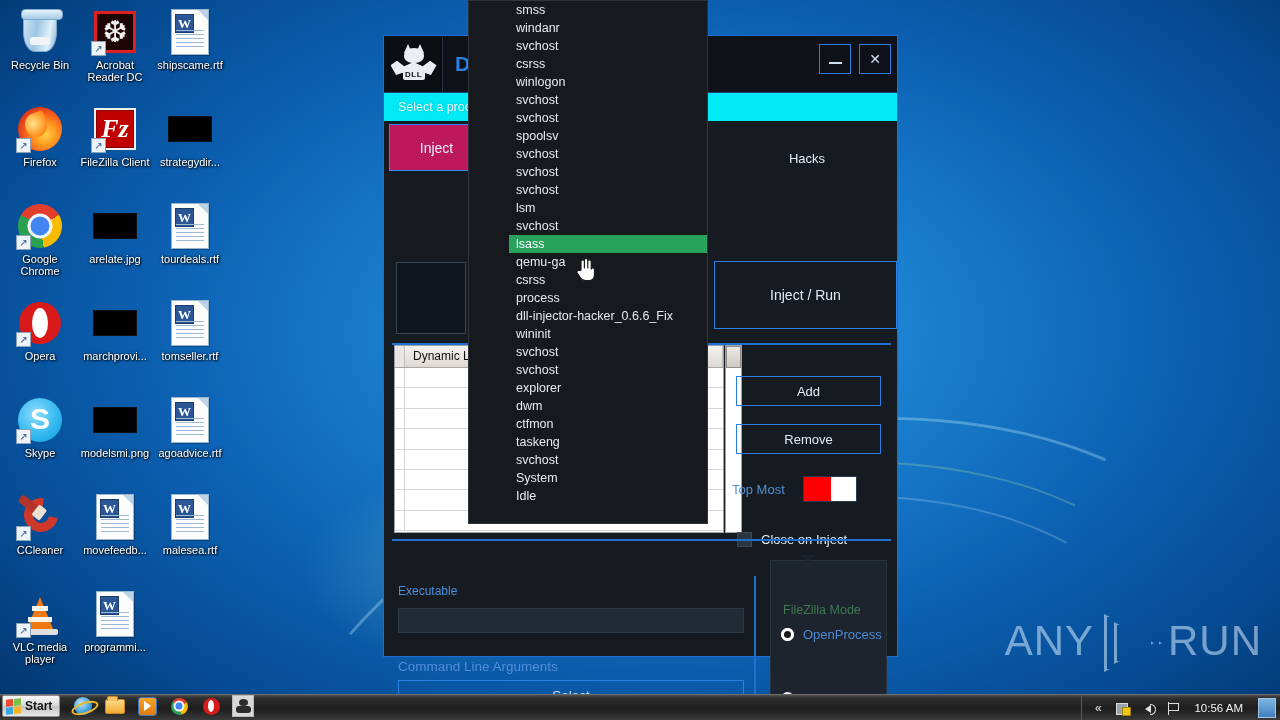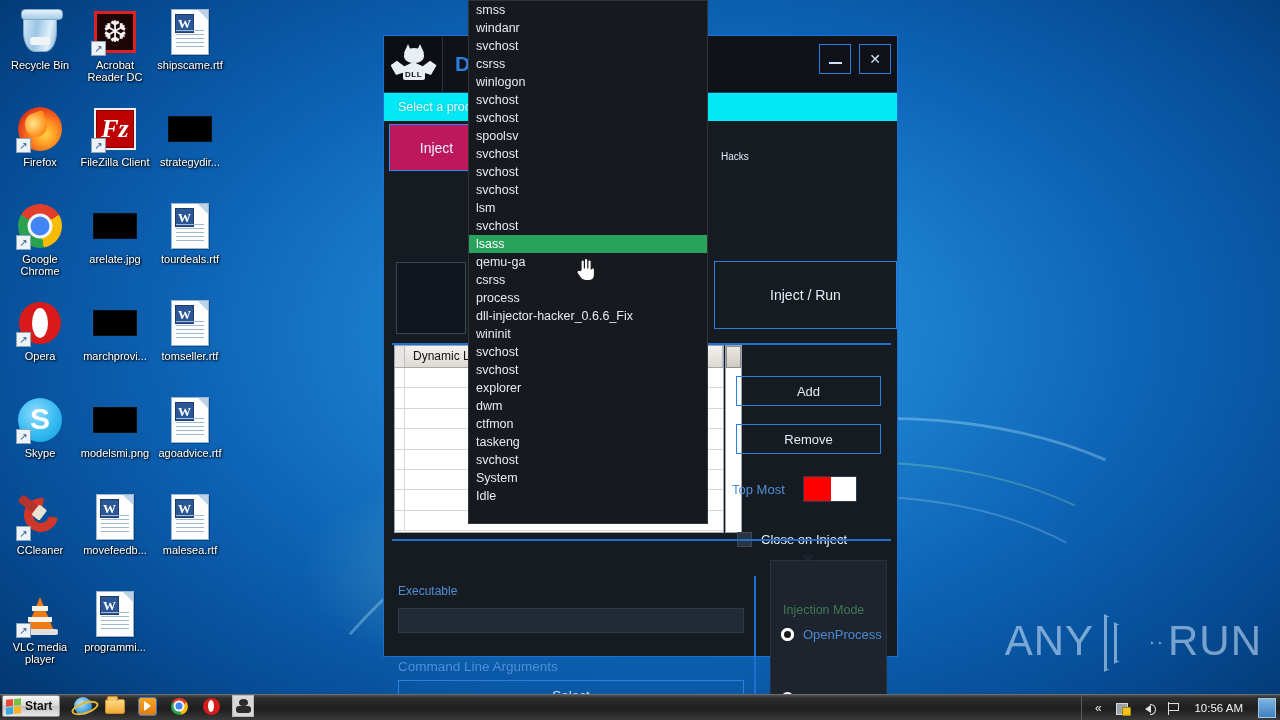--- a/index.html
+++ b/index.html
@@ -262,22 +262,22 @@
 
   
   #row-top { display:flex; height: 95px; }
   #inject-btn {
     width: 95px; height: 47px; margin: 3px 0 0 5px;
     background: #be185d; border: 1px solid #2a8bff;
     display:flex; align-items:center; justify-content:center;
     color:#e8f3ff; font-size: 14px;
   }
   #hacks-label {
-    position:absolute; left: 337px; top: 30px; width: 190px; 
-    color:#e3ecf6; font-size: 10px;
+    position:absolute; left: 328px; top: 30px; width: 190px; text-align:center;
+    color:#e3ecf6; font-size: 13px;
   }
   #preview-box {
     position:absolute; left: 12px; top: 141px; width: 70px; height: 72px;
     background: #10161d; border: 1px solid #3b4654;
   }
   #inject-run-btn {
     position:absolute; left: 330px; top: 140px; width: 183px; height: 68px;
     border: 1px solid #2a7fe0; background: transparent;
     display:flex; align-items:center; justify-content:center;
     color:#e3ecf6; font-size: 14px;
@@ -357,21 +357,21 @@
   #injmode .radio { width: 13px; height: 13px; border-radius:50%; background:#f2f2f2;
     display:flex; align-items:center; justify-content:center; }
   #injmode .radio.sel { background:#ffffff; box-shadow: inset 0 0 0 3px #ffffff; }
   #injmode .radio.sel:after { content:""; width:7px;height:7px;border-radius:50%;background:#1a1a1a; }
   #injmode .olbl { color:#4c8ad4; font-size: 13px; }
 
   
   #proc-dropdown {
     position: absolute; left: 468px; top: 0px; width: 240px; height: 524px;
     background: #16191d; border: 1px solid #30353b;
-    overflow: hidden; z-index: 50;
+    overflow: hidden; z-index: 50; padding-left: 40px;
   }
   #proc-dropdown .pitem {
     height: 18px; line-height: 18px; padding-left: 7px;
     color: #e6ebf0; font-size: 12.5px; white-space: nowrap;
   }
   #proc-dropdown .pitem.sel { background: #27a35c; color:#ffffff; }
 
   
   #cursor {
     position:absolute; left: 575px; top: 256px; z-index: 60; pointer-events:none;
@@ -672,21 +672,21 @@
       <div id="exe-label">Executable</div>
       <div id="exe-input"></div>
 
       <div id="cmd-label">Command Line Arguments</div>
       <div id="select-button">Select</div>
 
       <div id="vdiv"></div>
 
       <div id="injmode">
         <span class="caret"></span>
-        <span class="title">Injection Mode</span>
+        <span class="title">FileZilla Mode</span>
         <span class="opt o1">
           <span class="radio sel"></span>
           <span class="olbl">OpenProcess</span>
         </span>
         <span class="opt o2">
           <span class="radio"></span>
           <span class="olbl">CreateProcess</span>
         </span>
       </div>
 

